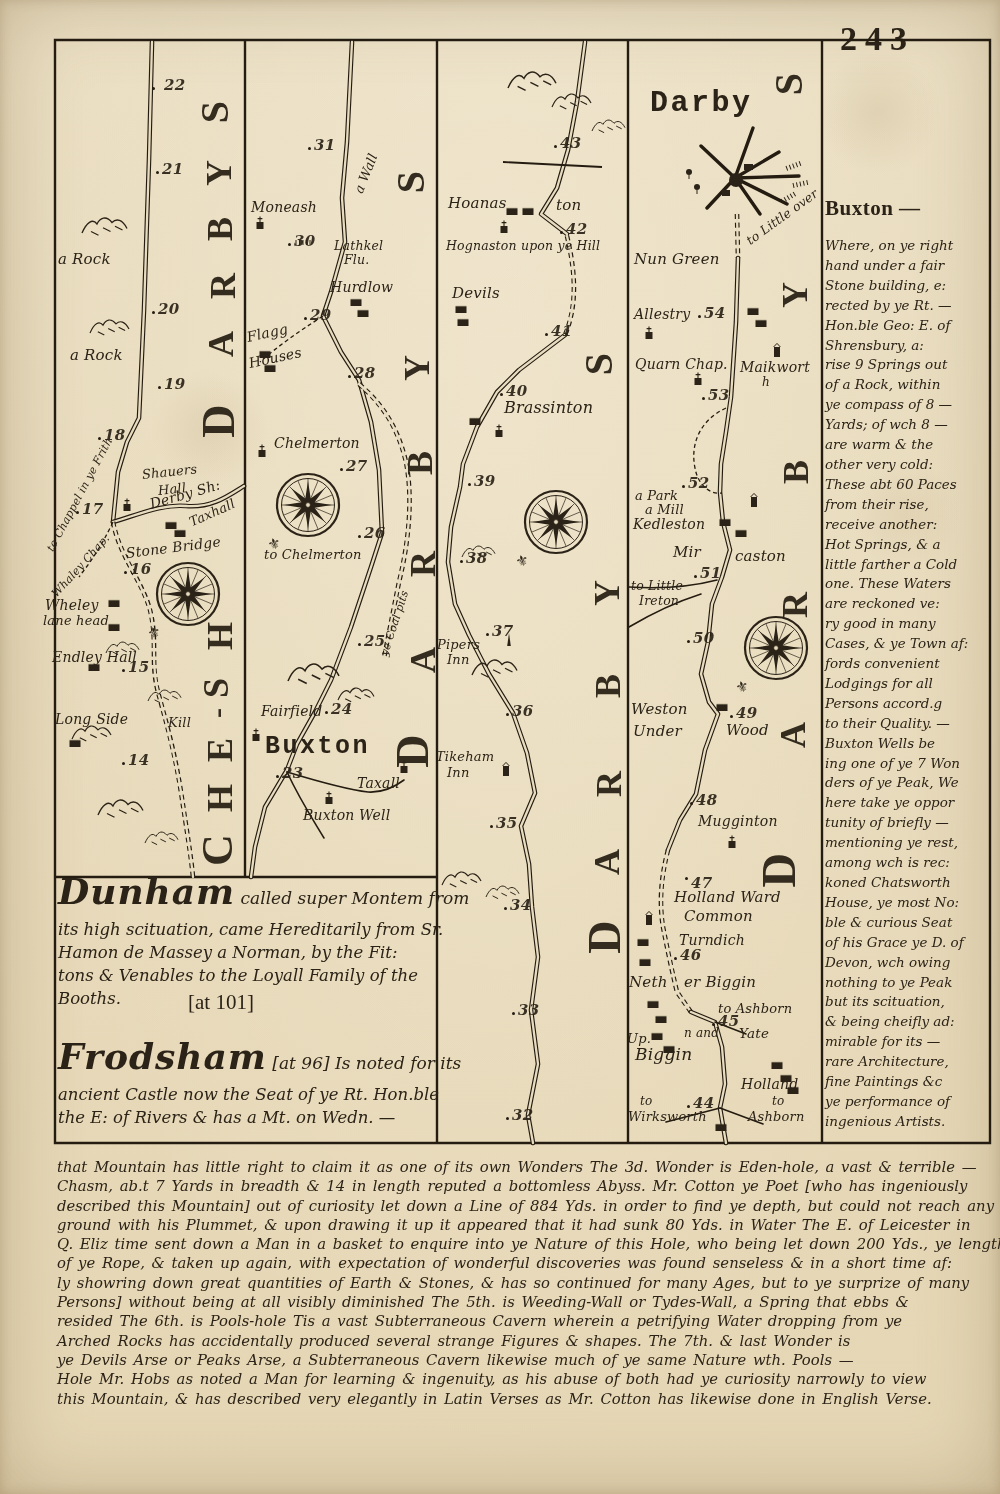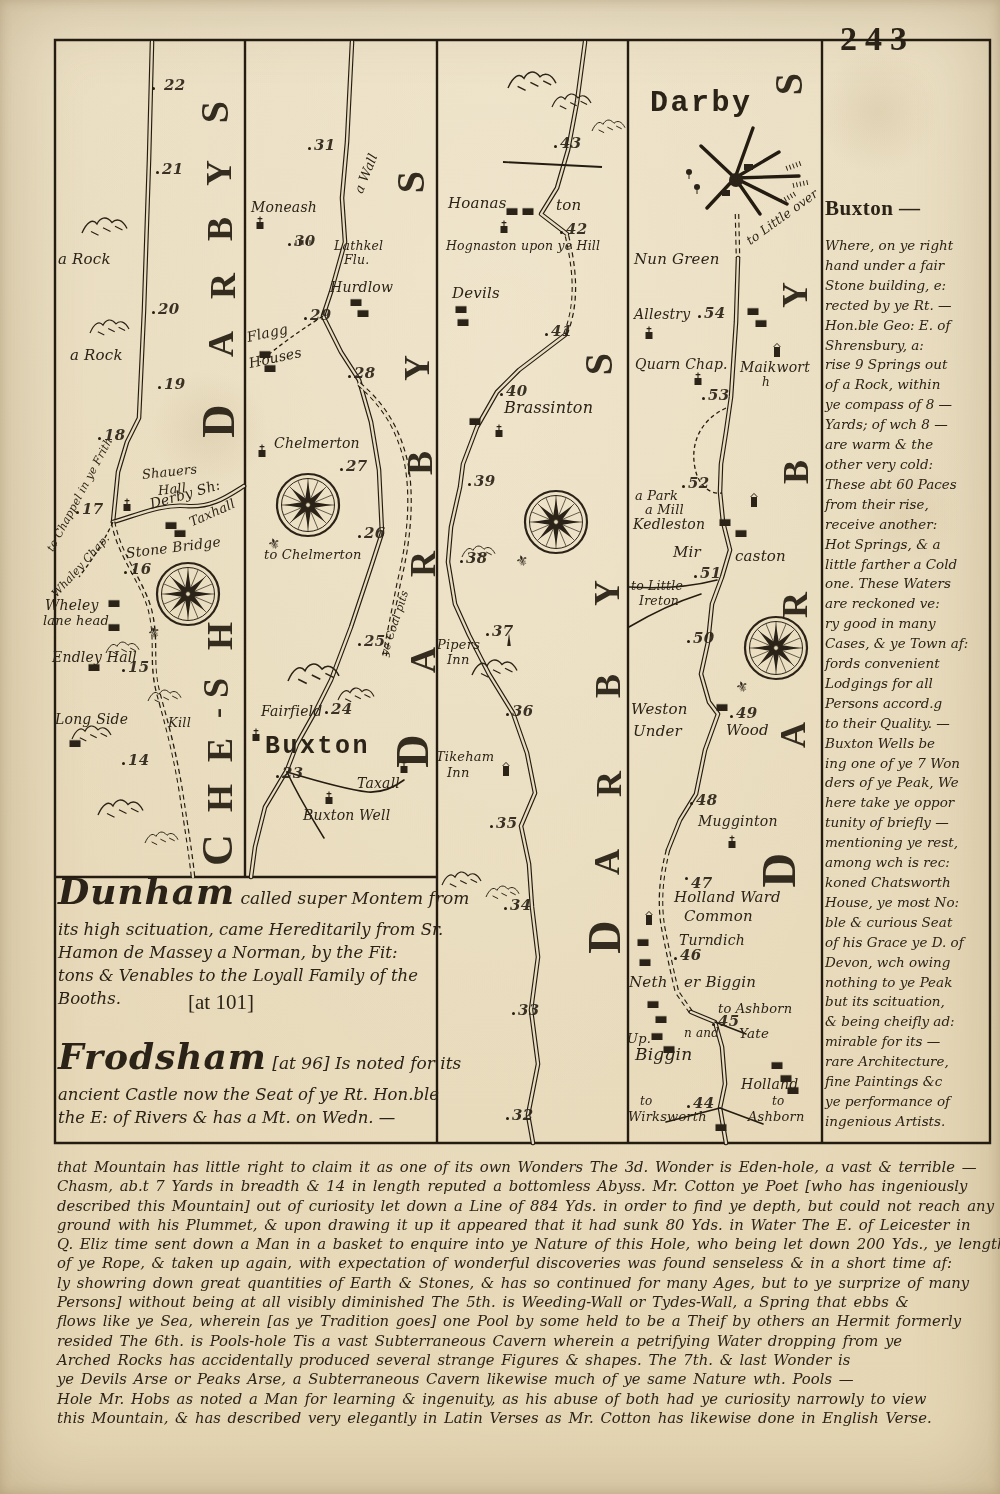--- a/index.html
+++ b/index.html
@@ -497,21 +497,20 @@
 
   <div id="para">
       <div>that Mountain has little right to claim it as one of its own Wonders The 3d. Wonder is Eden-hole, a vast &amp; terrible —</div>
       <div>Chasm, ab.t 7 Yards in breadth &amp; 14 in length reputed a bottomless Abyss. Mr. Cotton ye Poet [who has ingeniously</div>
       <div>described this Mountain] out of curiosity let down a Line of 884 Yds. in order to find ye depth, but could not reach any</div>
       <div>ground with his Plummet, &amp; upon drawing it up it appeared that it had sunk 80 Yds. in Water The E. of Leicester in</div>
       <div>Q. Eliz time sent down a Man in a basket to enquire into ye Nature of this Hole, who being let down 200 Yds., ye length</div>
       <div>of ye Rope, &amp; taken up again, with expectation of wonderful discoveries was found senseless &amp; in a short time af:</div>
       <div>ly showring down great quantities of Earth &amp; Stones, &amp; has so continued for many Ages, but to ye surprize of many</div>
       <div>Persons] without being at all visibly diminished The 5th. is Weeding-Wall or Tydes-Wall, a Spring that ebbs &amp;</div>
-      <div>flows like ye Sea, wherein [as ye Tradition goes] one Pool by some held to be a Theif by others an Hermit formerly</div>
       <div>resided The 6th. is Pools-hole Tis a vast Subterraneous Cavern wherein a petrifying Water dropping from ye</div>
       <div>Arched Rocks has accidentally produced several strange Figures &amp; shapes. The 7th. &amp; last Wonder is</div>
       <div>ye Devils Arse or Peaks Arse, a Subterraneous Cavern likewise much of ye same Nature wth. Pools —</div>
       <div>Hole Mr. Hobs as noted a Man for learning &amp; ingenuity, as his abuse of both had ye curiosity narrowly to view</div>
       <div>this Mountain, &amp; has described very elegantly in Latin Verses as Mr. Cotton has likewise done in English Verse.</div>
     </div>
 
 </div>
 
 </body></html>

